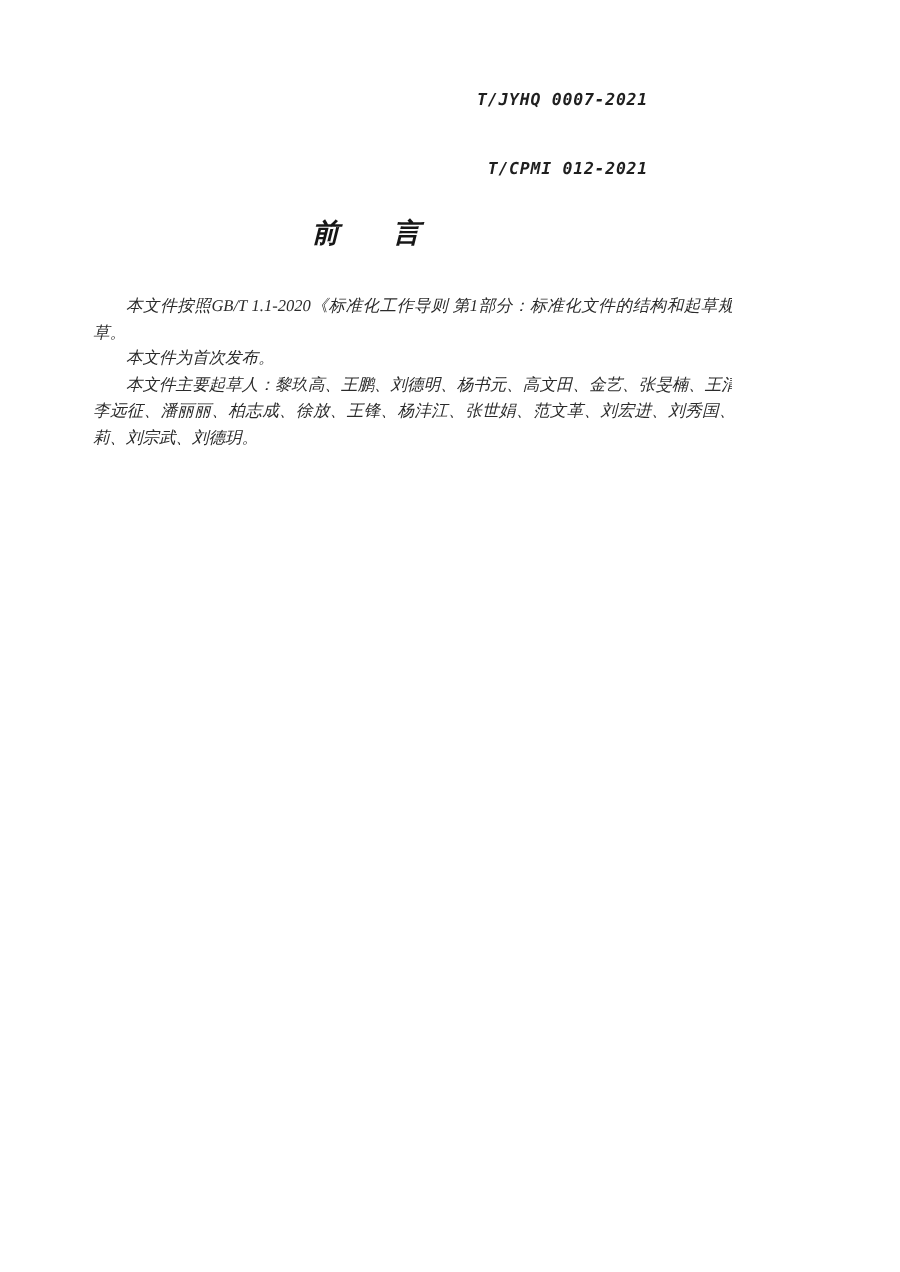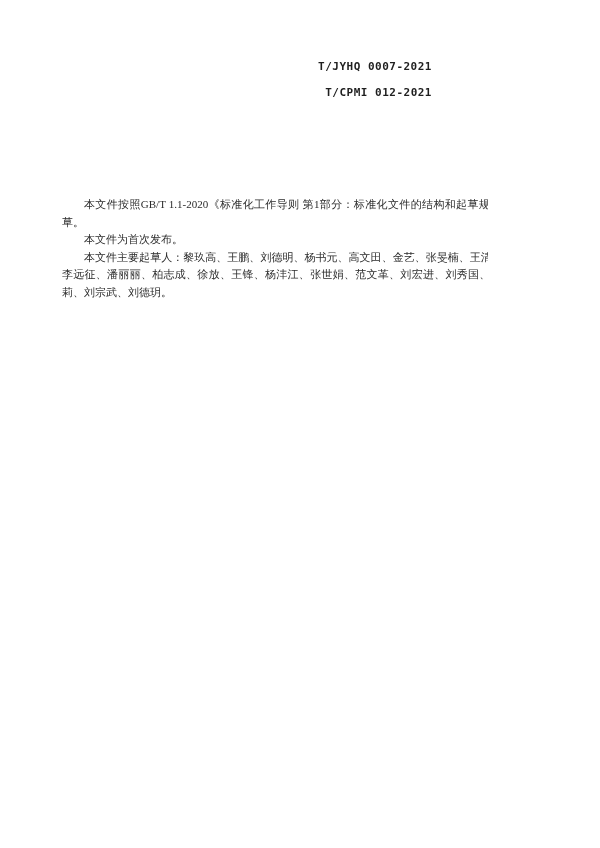--- a/index.html
+++ b/index.html
@@ -8,37 +8,38 @@
     background: #ffffff;
   }
   .page {
     position: relative;
     width: 488px;
     height: 848px;
     background: #ffffff;
     overflow: hidden;
     font-family: "Liberation Serif", "DejaVu Serif", serif;
     color: #2a2a2a;
+    font-style: italic;
   }
   .doc-codes {
     position: absolute;
     top: 60px;
     right: 56px;
     text-align: right;
     font-family: "DejaVu Sans Mono", "Liberation Mono", monospace;
     font-size: 11px;
     font-weight: bold;
     color: #1f1f1f;
     letter-spacing: 0.5px;
   }
   .doc-codes .code-line {
     line-height: 14px;
   }
   .doc-codes .code-line + .code-line {
-    margin-top: 12px;
+    margin-top: 32px;
   }
   .foreword-title {
     position: absolute;
     top: 143px;
     left: 0;
     width: 100%;
     text-align: center;
     font-size: 18px;
     font-weight: bold;
     color: #161616;
@@ -73,20 +74,21 @@
 </head>
 <body>
 
 <div class="page">
 
   <div class="doc-codes">
     <div class="code-line">T/JYHQ 0007-2021</div>
     <div class="code-line">T/CPMI 012-2021</div>
   </div>
 
+  <div class="foreword-title">前　　言</div>
 
   <div class="body-text">
     <p>本文件按照GB/T 1.1-2020《标准化工作导则 第1部分：标准化文件的结构和起草规则》的规定起草。</p>
     <p>本文件为首次发布。</p>
     <p>本文件主要起草人：黎玖高、王鹏、刘德明、杨书元、高文田、金艺、张旻楠、王清埃、贾晓敏、李远征、潘丽丽、柏志成、徐放、王锋、杨沣江、张世娟、范文革、刘宏进、刘秀国、张建佳、邹莉莉、刘宗武、刘德玥。</p>
   </div>
 
   <div class="page-number">III</div>
 
 </div>

